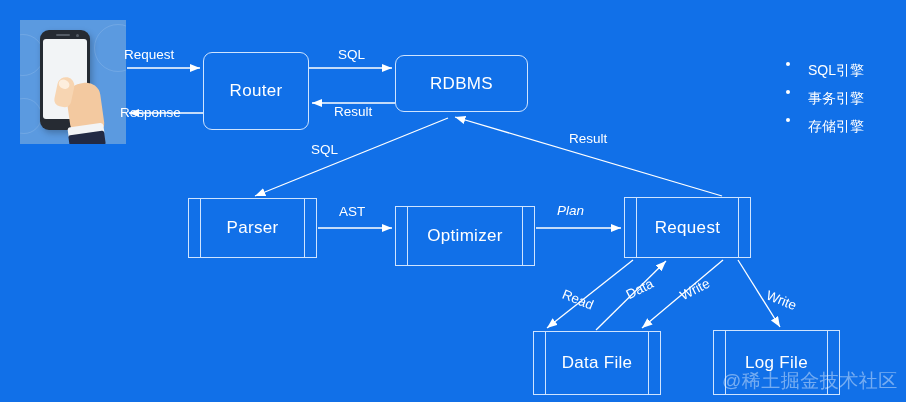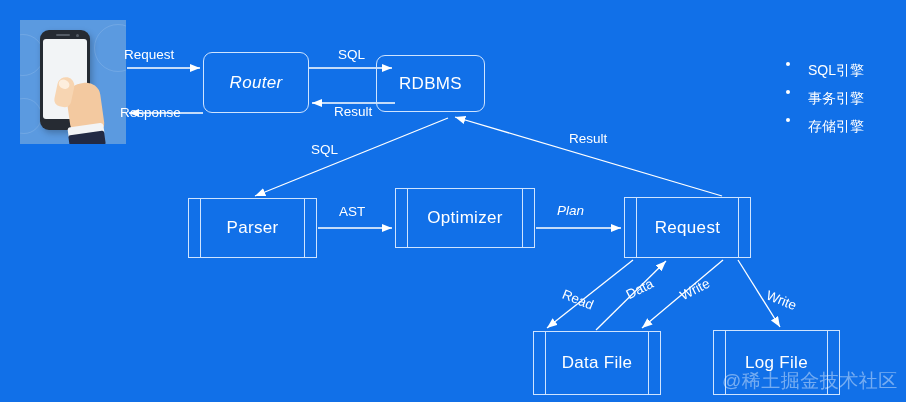--- a/index.html
+++ b/index.html
@@ -261,33 +261,33 @@
       <path d="M633,260 L547,328"></path>
 
       <path d="M596,330 L666,261"></path>
 
       <path d="M723,260 L642,328"></path>
 
       <path d="M738,260 L780,327"></path>
     </g>
   </svg>
 
-  <div class="node rounded" style="left:203px; top:52px; width:106px; height:61px;font-style:italic;">
+  <div class="node rounded" style="left:203px; top:52px; width:106px; height:78px;">
     <span>Router</span>
   </div>
 
-  <div class="node rounded" style="left:376px; top:55px; width:109px; height:57px;">
+  <div class="node rounded" style="left:395px; top:55px; width:133px; height:57px;">
     <span>RDBMS</span>
   </div>
 
   <div class="node proc" style="left:188px; top:198px; width:129px; height:60px;">
     <span>Parser</span>
   </div>
 
-  <div class="node proc" style="left:395px; top:188px; width:140px; height:60px;justify-content:center;">
+  <div class="node proc" style="left:395px; top:206px; width:140px; height:60px;justify-content:center;">
     <span>Optimizer</span>
   </div>
 
   <div class="node proc" style="left:624px; top:197px; width:127px; height:61px;">
     <span>Request</span>
   </div>
 
   <div class="node proc" style="left:533px; top:331px; width:128px; height:64px;">
     <span>Data File</span>
   </div>

